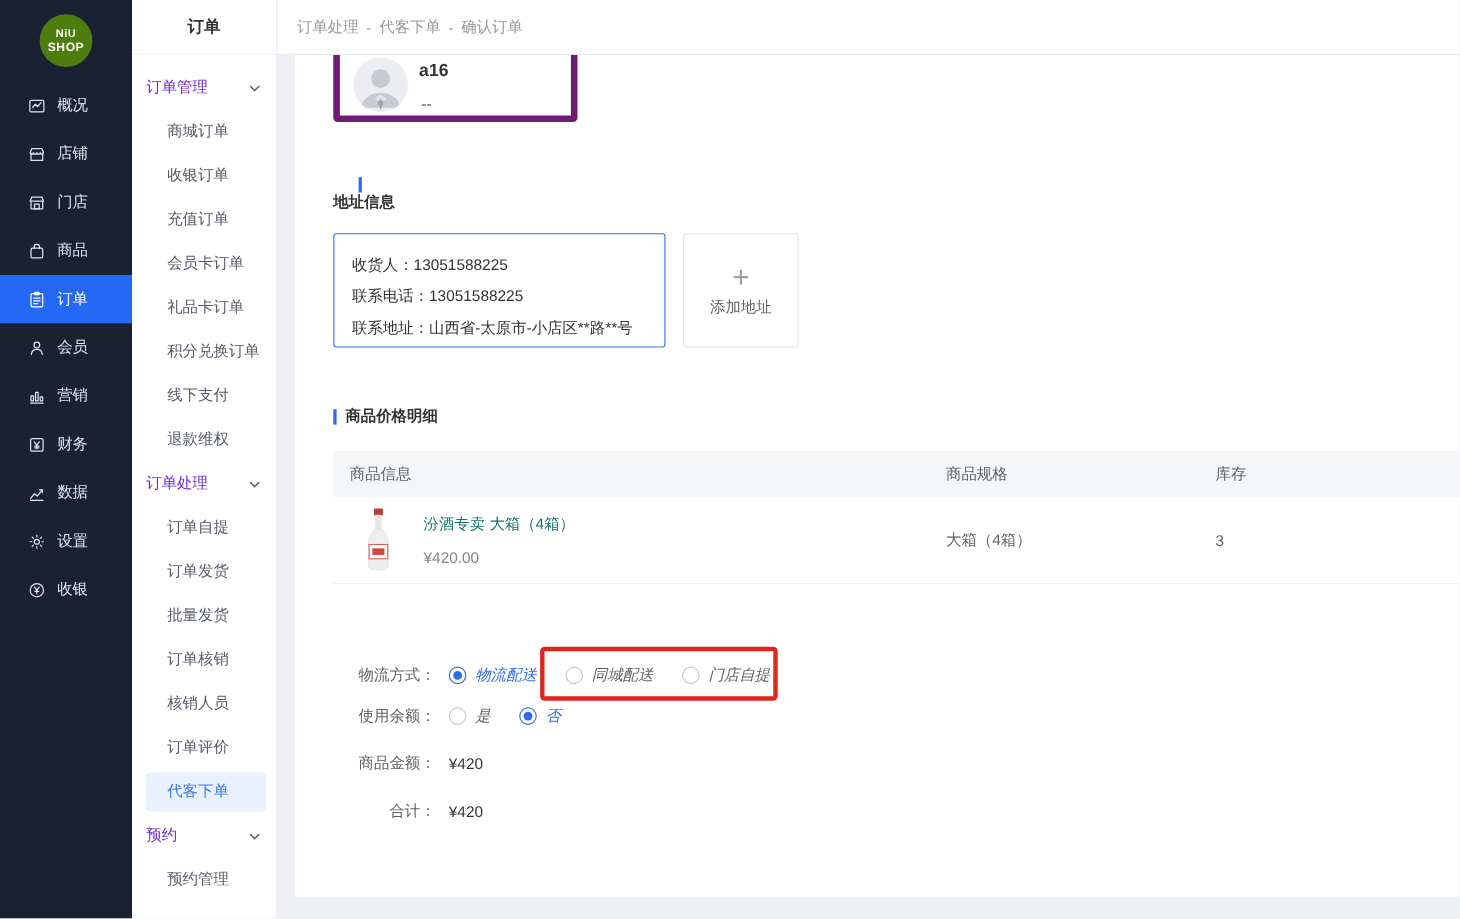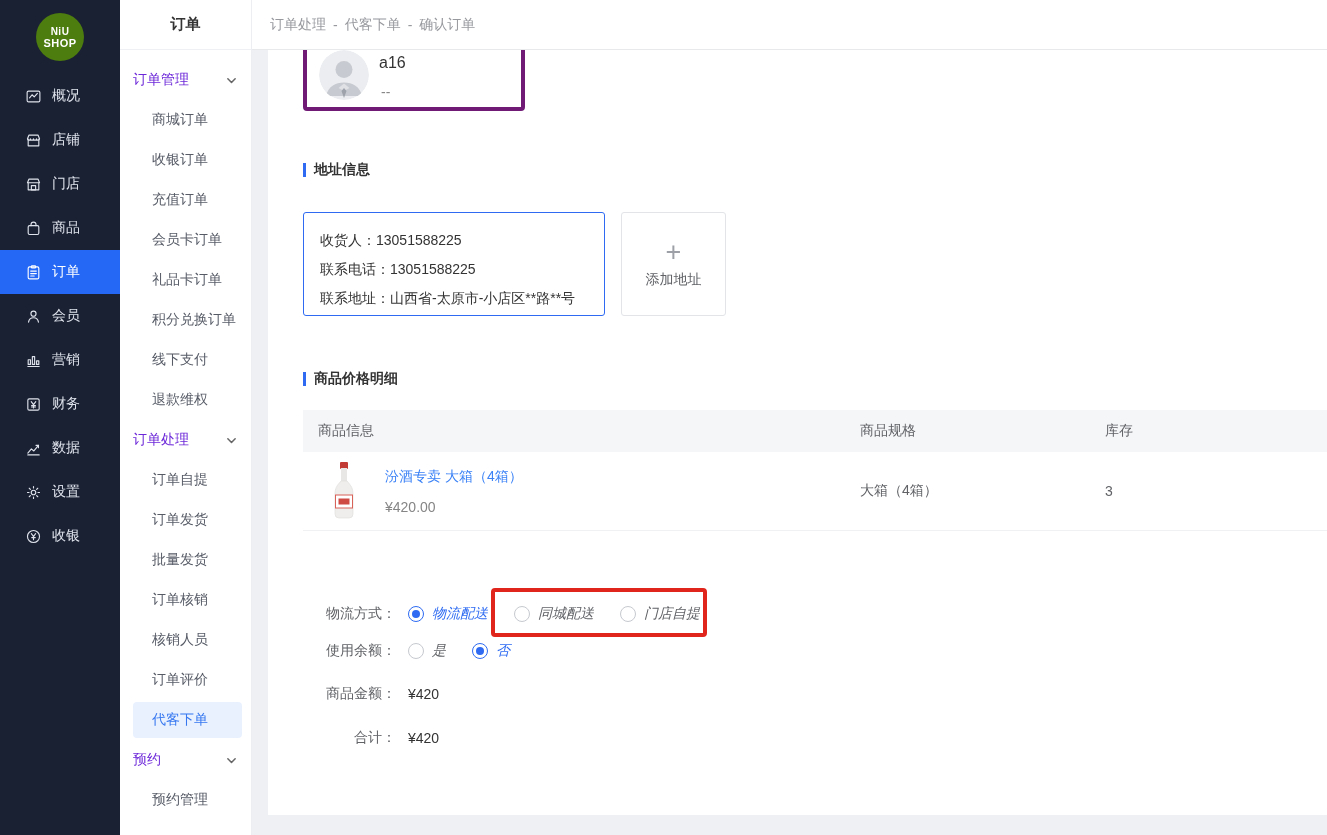--- a/index.html
+++ b/index.html
@@ -33,21 +33,21 @@
   
   .main { position:absolute; left:252px; top:0; right:0; bottom:0; background:#eef0f4; }
   .breadcrumb { position:absolute; left:0; top:0; right:0; height:50px; background:#fff; border-bottom:1px solid #e8e9eb;
                 display:flex; align-items:center; padding-left:18px; font-size:14px; color:#97999e; }
   .breadcrumb .sep { margin:0 7px; }
   .bc-link { cursor:pointer; }
 
   .panel { position:absolute; left:16px; top:50px; right:0; height:765px; background:#fff; overflow:hidden; }
 
   
-  .member-card { position:absolute; left:35px; top:-36px; width:222px; height:97px; border:4px solid #701a75; border-radius:4px; cursor:pointer; }
+  .member-card { position:absolute; left:35px; top:-36px; width:222px; height:97px; border:6px solid #701a75; border-radius:4px; cursor:pointer;font-weight:bold; }
   .avatar { position:absolute; left:12px; top:32px; width:50px; height:50px; border-radius:50%; overflow:hidden; }
   .member-name { position:absolute; left:72px; top:36px; font-size:16px; color:#333; }
   .member-dash { position:absolute; left:74px; top:66px; font-size:14px; color:#888; }
 
   
   .sec-title { position:absolute; display:flex; align-items:center; font-size:14px; font-weight:700; color:#333; }
   .sec-title .bar { width:3px; height:14px; background:#2e6bf2; margin-right:8px; }
 
   
   .addr-card { position:absolute; left:35px; top:162px; width:302px; height:104px; border:1px solid #2e6bf2; border-radius:3px;
@@ -59,21 +59,21 @@
 
   
   .gtable { position:absolute; left:35px; top:360px; right:0; }
   .g-head { display:flex; height:42px; align-items:center; background:#f5f6f8; font-size:14px; color:#606266; }
   .g-row  { display:flex; height:79px; align-items:center; background:#fff; border-bottom:1px solid #f0f1f3; font-size:14px; color:#606266; }
   .c1 { width:542px; padding-left:15px; display:flex; align-items:center; }
   .c2 { width:245px; padding-left:15px; }
   .c3 { flex:1; padding-left:15px; }
   .g-head .c1,.g-head .c2,.g-head .c3 { padding-left:15px; }
   .pimg { width:28px; height:58px; margin-left:12px; margin-right:27px; flex:0 0 auto; }
-  .pinfo .pname { color:#3b82f6; margin-bottom:13px; }
+  .pinfo .pname { color:#0f766e; margin-bottom:13px; }
   .pinfo .pprice { color:#858585; }
 
   
   .frow { position:absolute; left:0; display:flex; align-items:center; height:40px; font-size:14px; }
   .flabel { width:128px; text-align:right; color:#606266; flex:0 0 auto; }
   .fbody { margin-left:12px; display:flex; align-items:center;font-style:italic; }
   .opt { display:flex; align-items:center; margin-right:26px; cursor:pointer; }
   .opt:last-child { margin-right:0; }
   .radio { width:16px; height:16px; border:1px solid #c6c9cf; border-radius:50%; background:#fff; display:inline-flex; align-items:center; justify-content:center; margin-right:8px; flex:0 0 auto; }
   .radio.sel { border:1.5px solid #2e6bf2; }
@@ -306,21 +306,21 @@
               <circle cx="25" cy="19.5" r="8.5" fill="#c7cad0"></circle>
               <path d="M7 46c2-9.5 9.5-13.5 18-13.5S41 36.5 43 46z" fill="#c7cad0"></path>
               <path d="M25 33.5l-5.5 4.5 5.5 3 5.5-3z" fill="#dfe1e5"></path>
               <path d="M25 38l-2.5 3 2.5 7 2.5-7z" fill="#9ea3ab"></path>
             </svg>
         </div>
         <div class="member-name">a16</div>
         <div class="member-dash">--</div>
       </div>
 
-      <div class="sec-title" style="left:35px; top:111px;">
+      <div class="sec-title" style="left:35px; top:111px;flex-direction:column;">
         <span class="bar"></span>
         <span>地址信息</span>
       </div>
       <div class="addr-card">
         <div><span>收货人：</span><span>13051588225</span></div>
         <div><span>联系电话：</span><span>13051588225</span></div>
         <div><span>联系地址：</span><span>山西省-太原市-小店区**路**号</span></div>
       </div>
       <div class="add-card">
         <span class="plus">+</span>

